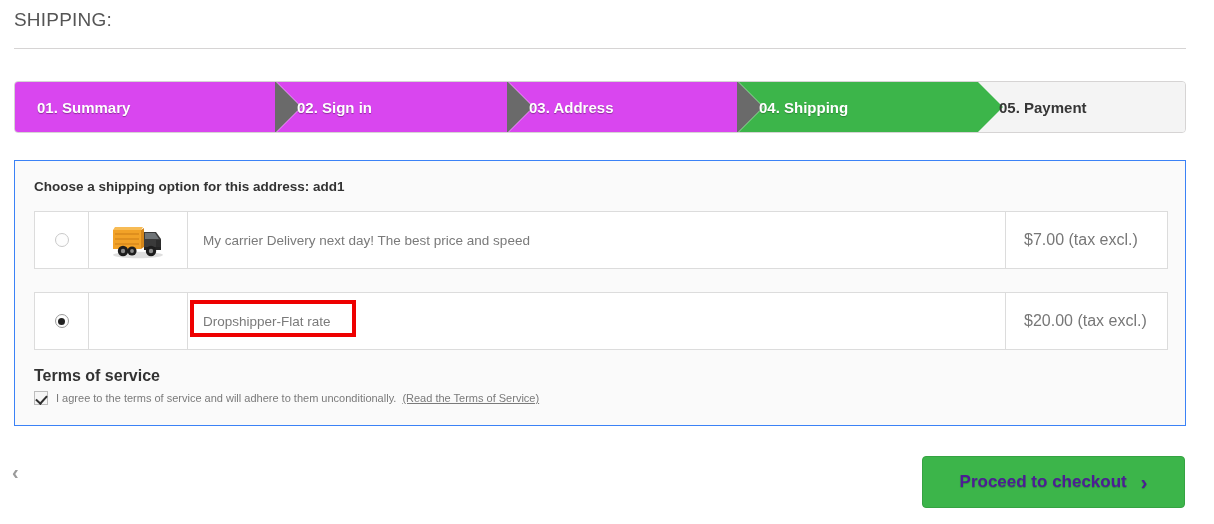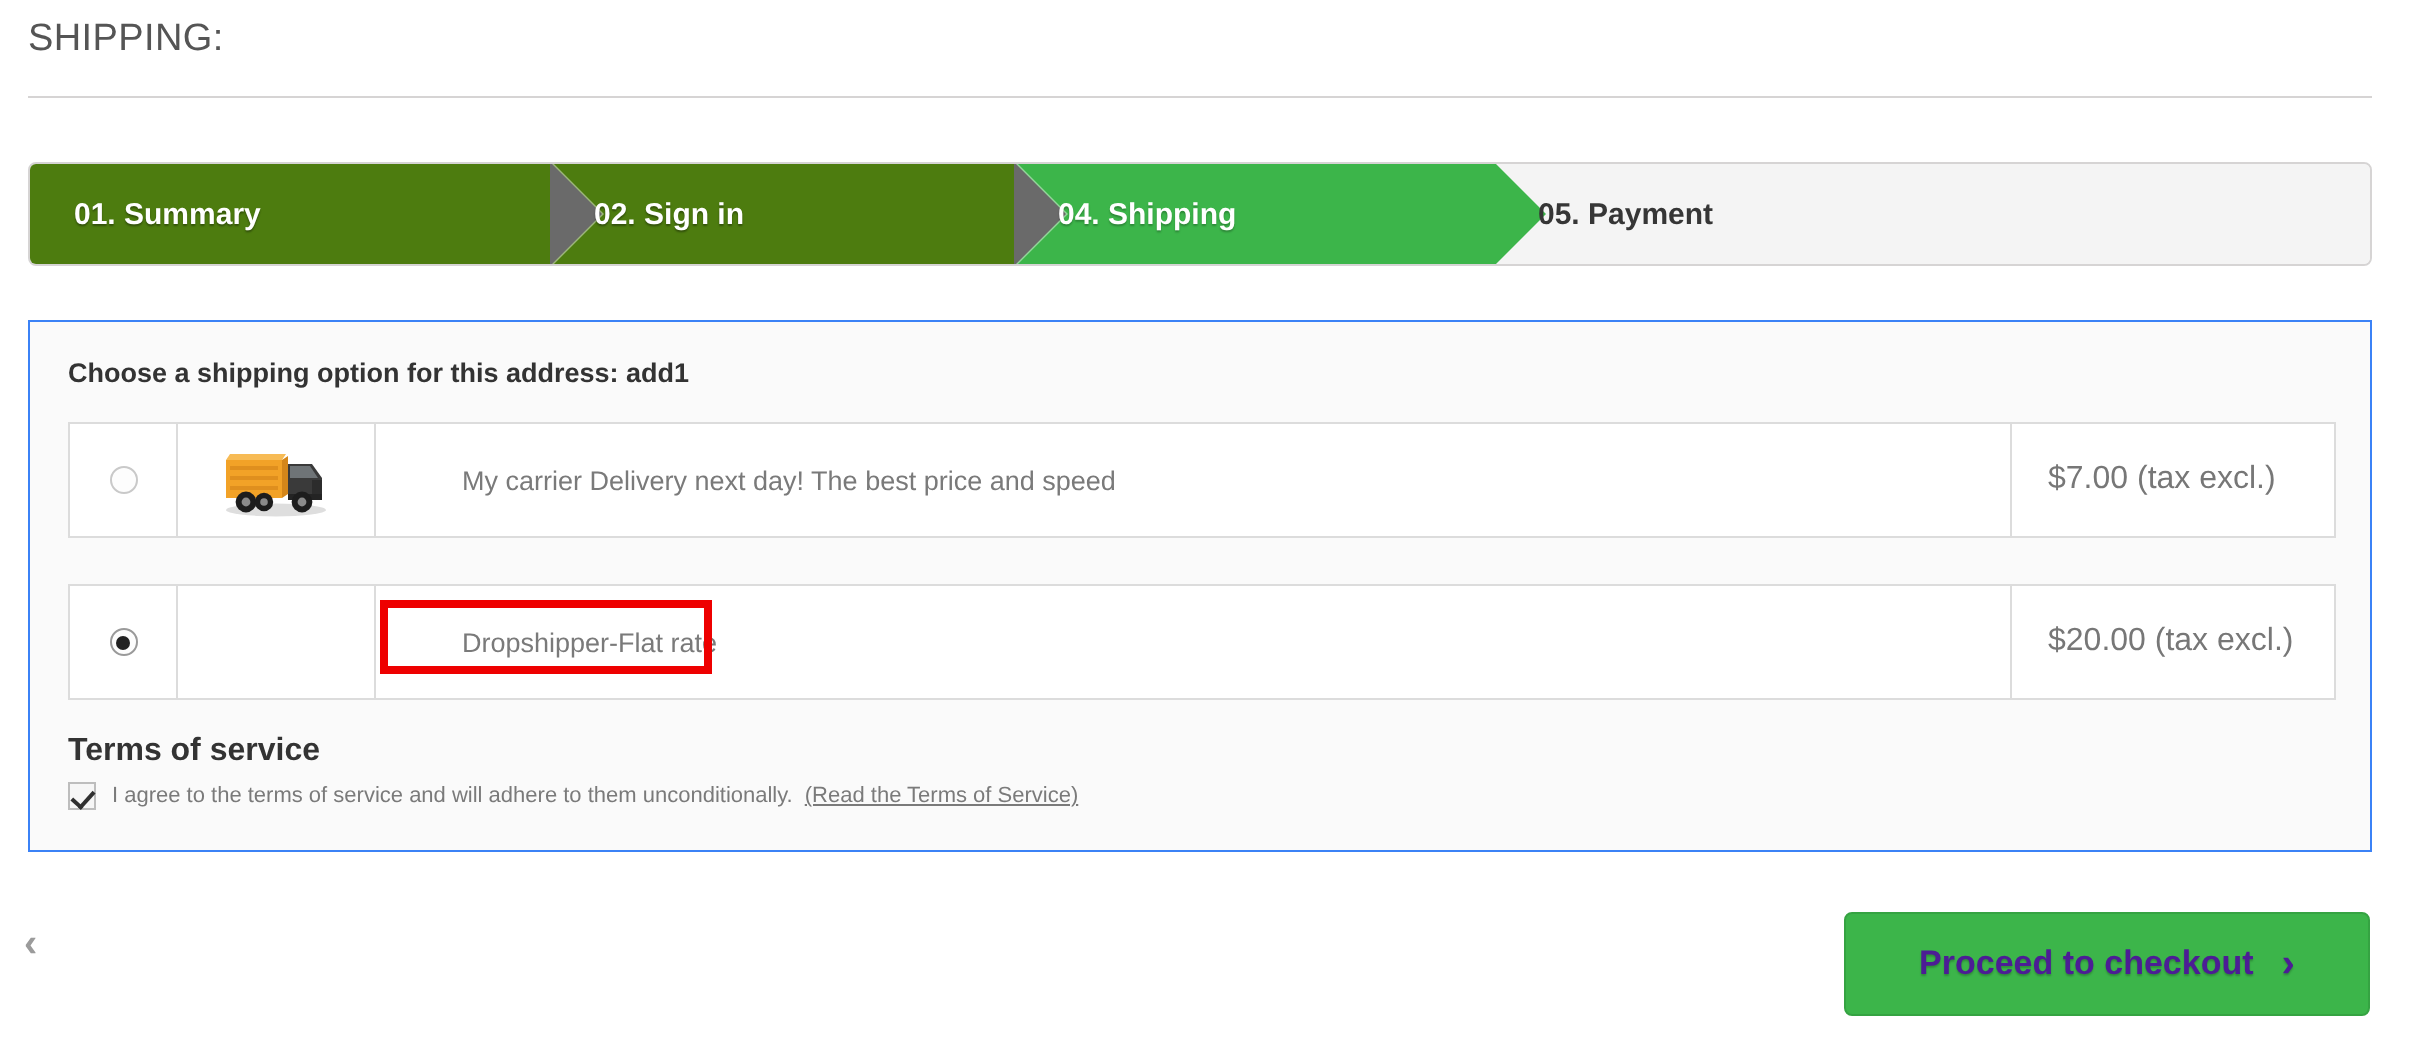--- a/index.html
+++ b/index.html
@@ -57,21 +57,21 @@
     font-size: 15px;
     font-weight: bold;
     white-space: nowrap;
   }
   .step .step-label {
     position: relative;
     z-index: 3;
     padding-left: 22px;
   }
   .step.done {
-    background: #4d7c0f;
+    background: #d946ef;
     color: #ffffff;
     text-shadow: 0 1px 1px rgba(0,0,0,0.35);
   }
   .step.current {
     background: #3cb54a;
     color: #ffffff;
     text-shadow: 0 1px 1px rgba(0,0,0,0.25);
   }
   .step.todo {
     background: #f4f4f4;
@@ -170,21 +170,20 @@
     border-left: 1px solid #dcdcdc;
     display: flex;
     align-items: center;
     padding-left: 18px;
     font-size: 16px;
     color: #777777;
   }
   .carrier-text {
     font-size: 13.5px;
     color: #7a7a7a;
-    margin-left: 28px;
   }
 
   
   .radio {
     width: 14px;
     height: 14px;
     border-radius: 50%;
     border: 1px solid #c9c9c9;
     background: #fdfdfd;
     display: block;
@@ -325,20 +324,25 @@
   <div class="heading-rule"></div>
 
   <div class="steps">
     <div class="step done step-1">
       <span class="step-label">01. Summary</span>
       <span class="arrow-line"></span>
       <span class="arrow"></span>
     </div>
     <div class="step done step-2">
       <span class="step-label">02. Sign in</span>
+      <span class="arrow-line"></span>
+      <span class="arrow"></span>
+    </div>
+    <div class="step done step-3">
+      <span class="step-label">03. Address</span>
       <span class="arrow-line"></span>
       <span class="arrow"></span>
     </div>
     <div class="step current step-4">
       <span class="step-label">04. Shipping</span>
       <span class="arrow"></span>
     </div>
     <div class="step todo step-5">
       <span class="step-label">05. Payment</span>
     </div>

